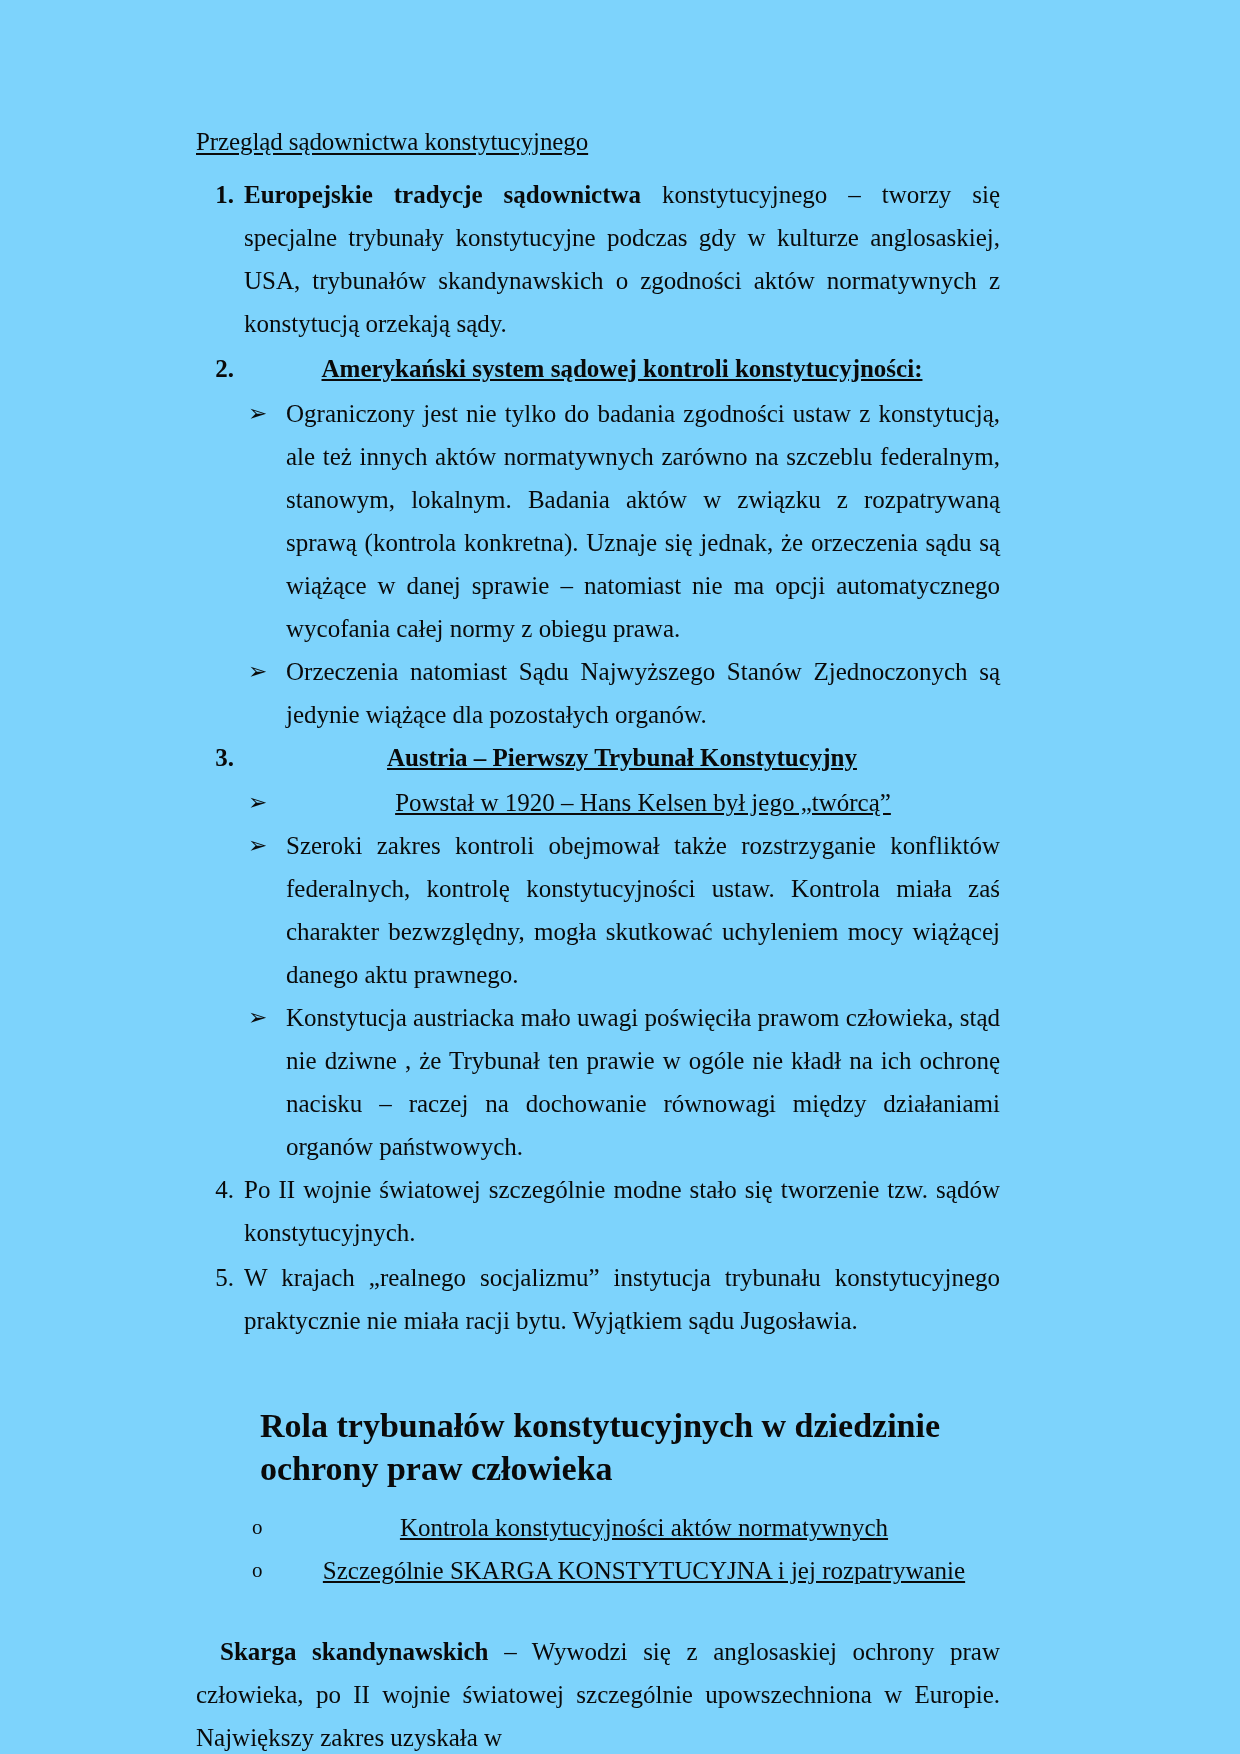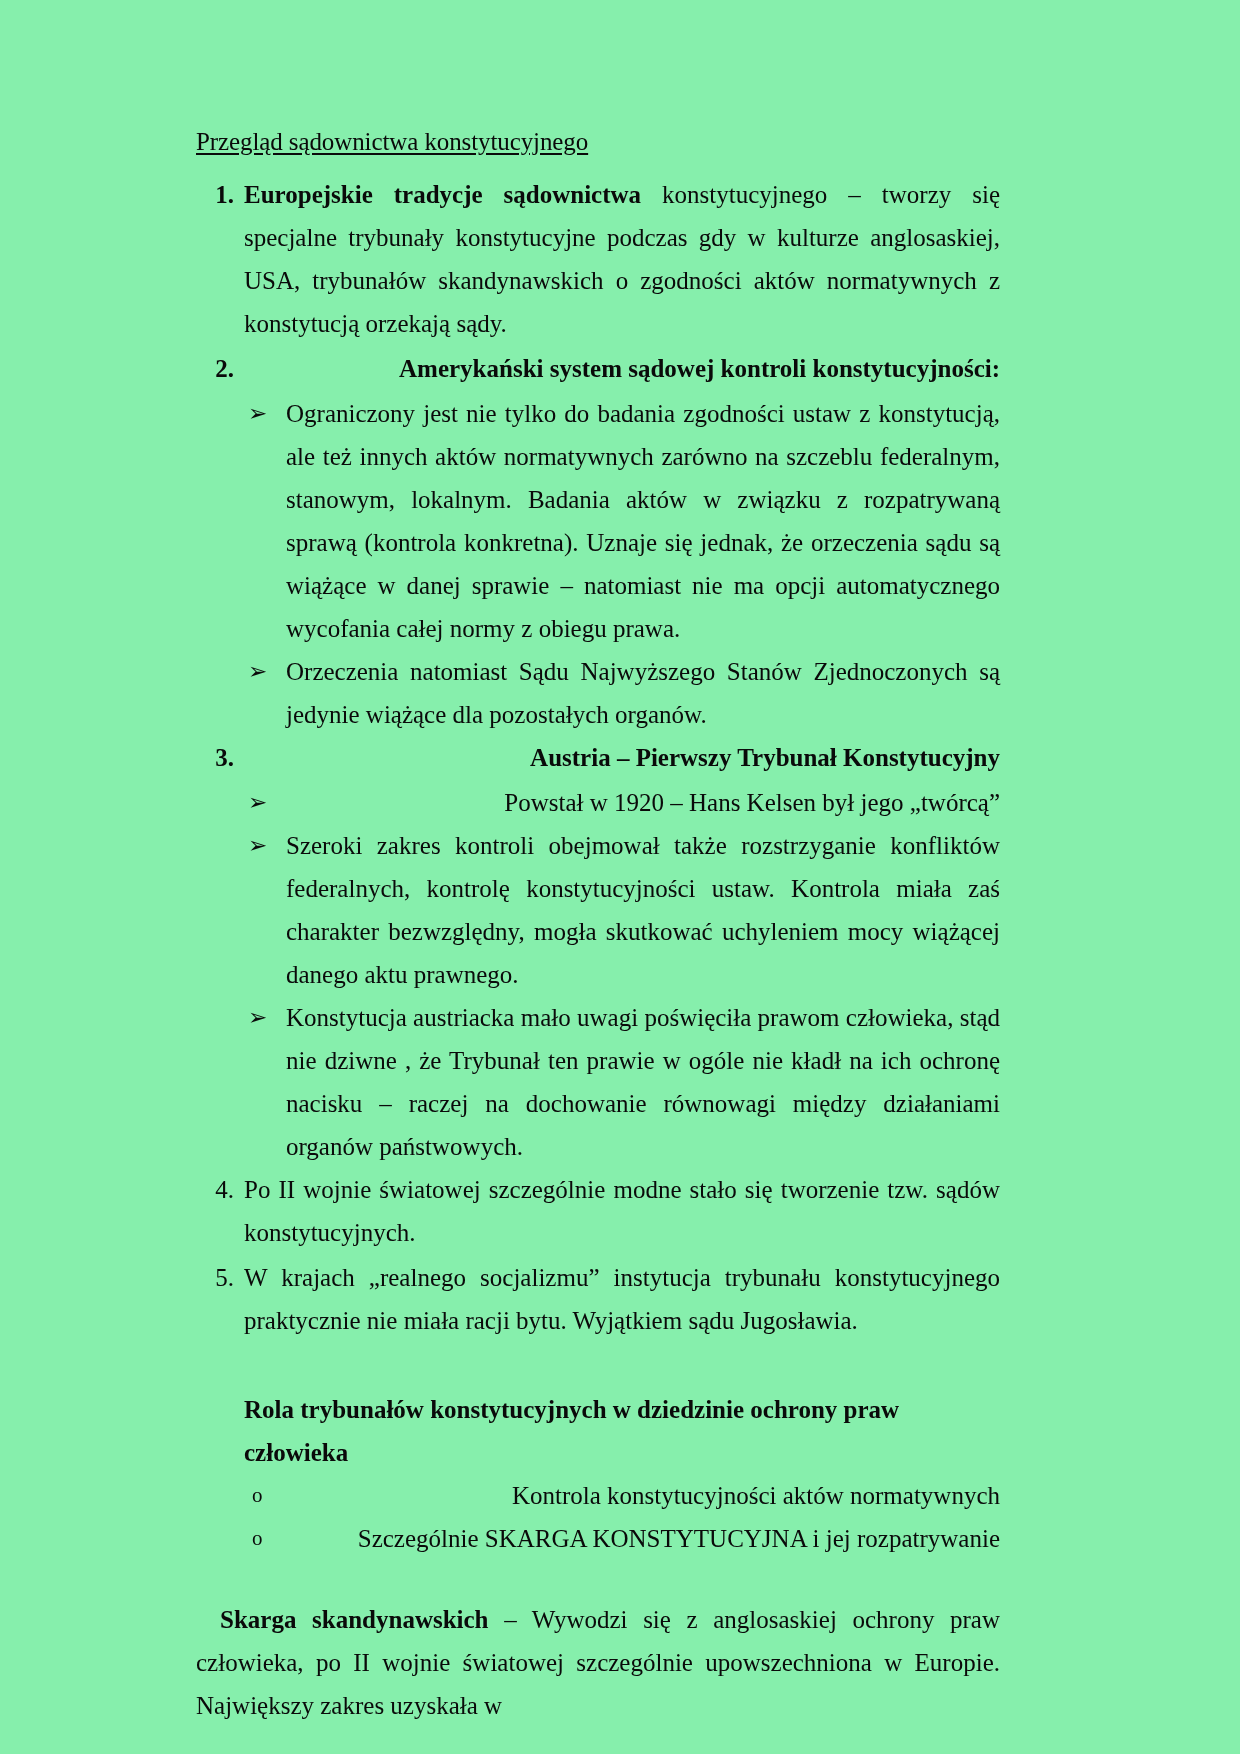--- a/index.html
+++ b/index.html
@@ -15,21 +15,21 @@
     color: #0a0a0a;
     -webkit-font-smoothing: antialiased;
   }
 
   .page {
     position: relative;
     width: 1240px;
     height: 1754px;
     box-sizing: border-box;
     padding: 126px 240px 0 196px;
-    background: #86efac;
+    background: #7dd3fc;
   }
 
   
   .doc-title {
     font-size: 25px;
     line-height: 1.25;
     text-decoration: underline;
     text-underline-offset: 3px;
     margin: 0 0 16px 0;
     letter-spacing: -0.1px;
@@ -58,21 +58,21 @@
   .num-marker.bold { font-weight: bold; }
 
   .para {
     font-size: 25px;
     line-height: 43px;
     text-align: justify;
     text-justify: inter-word;
     margin: 0;
     hyphens: none;
   }
-  .para.tight { text-align: right; }
+  .para.tight { text-align: center; text-decoration: underline; }
   .para b, .bold { font-weight: bold; }
 
   
   .arrow-list {
     list-style: none;
     margin: 0;
     padding: 0;
   }
   .arrow-item {
     position: relative;
@@ -101,24 +101,24 @@
   }
   .circle-marker {
     position: absolute;
     left: 4px;
     top: 0;
     font-size: 21px;
     line-height: 43px;
   }
 
   .section-heading {
-    font-size: 25px;
+    font-size: 34px;
     line-height: 43px;
     font-weight: bold;
-    margin: 0;
+    margin: 16px;
     padding-left: 48px;
   }
 
   .spacer-lg { height: 44px; }
   .spacer-md { height: 38px; }
 
   .closing {
     font-size: 25px;
     line-height: 43px;
     text-align: justify;

